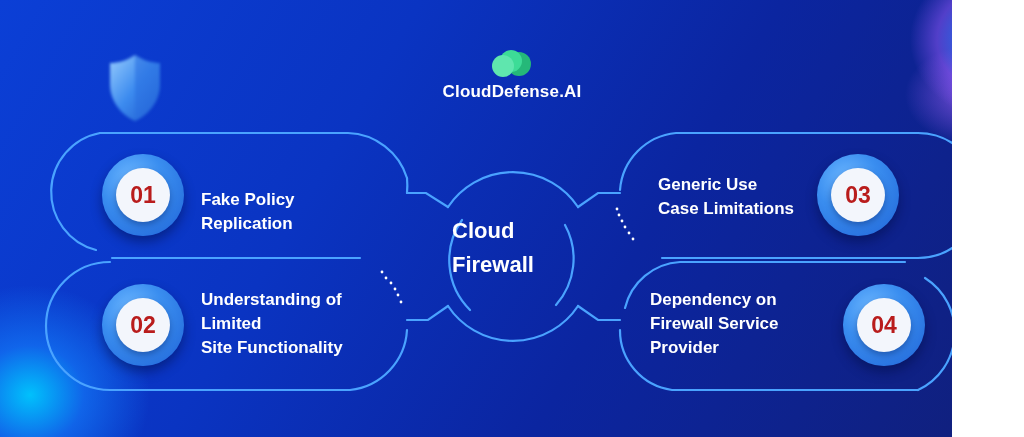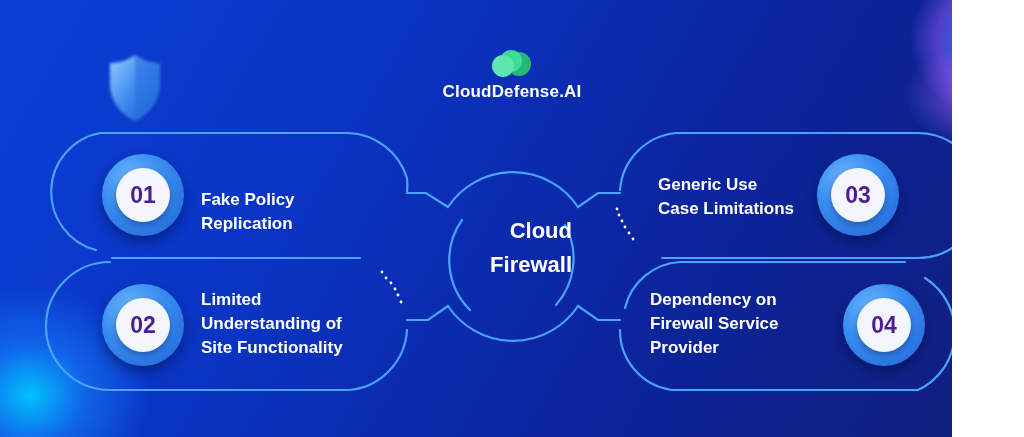--- a/index.html
+++ b/index.html
@@ -17,24 +17,24 @@
   .logo-mark { position: absolute; left: 50px; top: 0; width: 46px; height: 28px; }
   .logo-text { position: absolute; left: 0; top: 32px; width: 148px; text-align: center; color: #ffffff; font-weight: 700; font-size: 17px; letter-spacing: 0.2px; }
   svg.outlines { position: absolute; left: 0; top: 0; }
   .badge { position: absolute; width: 82px; height: 82px; border-radius: 50%;
     background: radial-gradient(circle at 35% 30%, #6bb6ff 0%, #3a8ef0 40%, #1f63d6 100%);
     box-shadow: 0 6px 12px rgba(0,10,60,0.45);
   }
   .badge-inner { position: absolute; left: 14px; top: 14px; width: 54px; height: 54px; border-radius: 50%;
     background: #f3f6fc; box-shadow: 0 3px 6px rgba(0,20,80,0.35);
     display: flex; align-items: center; justify-content: center;
-    color: #4c1d95; font-weight: 700; font-size: 23px;
+    color: #b91c1c; font-weight: 700; font-size: 23px;
   }
   .item-text { position: absolute; color: #ffffff; font-weight: 700; font-size: 17px; line-height: 24px; }
-  .center-title { position: absolute; left: 452px; top: 214px; width: 120px; text-align: right; color: #ffffff; font-weight: 700; font-size: 22px; line-height: 34px; }
+  .center-title { position: absolute; left: 452px; top: 214px; width: 120px; text-align: left; color: #ffffff; font-weight: 700; font-size: 22px; line-height: 34px; }
   .line { display: block; }
   .shield { position: absolute; filter: blur(1.6px); }
   .dots { position: absolute; }
 </style>
 </head>
 <body>
 
 <div class="canvas">
 
   <svg class="shield" style="left:106px; top:52px;" width="58" height="72" viewBox="0 0 58 72">
@@ -130,22 +130,22 @@
   </div>
   <div class="item-text" style="left:201px; top:188px;">
     <span class="line">Fake Policy</span>
     <span class="line">Replication</span>
   </div>
 
   <div class="badge" style="left:102px; top:284px;">
     <div class="badge-inner">02</div>
   </div>
   <div class="item-text" style="left:201px; top:288px;">
+    <span class="line">Understanding of</span>
     <span class="line">Limited</span>
-    <span class="line">Understanding of</span>
     <span class="line">Site Functionality</span>
   </div>
 
   <div class="badge" style="left:817px; top:154px;">
     <div class="badge-inner">03</div>
   </div>
   <div class="item-text" style="left:650px; top:173px;margin-left:8px;">
     <span class="line">Generic Use</span>
     <span class="line">Case Limitations</span>
   </div>

